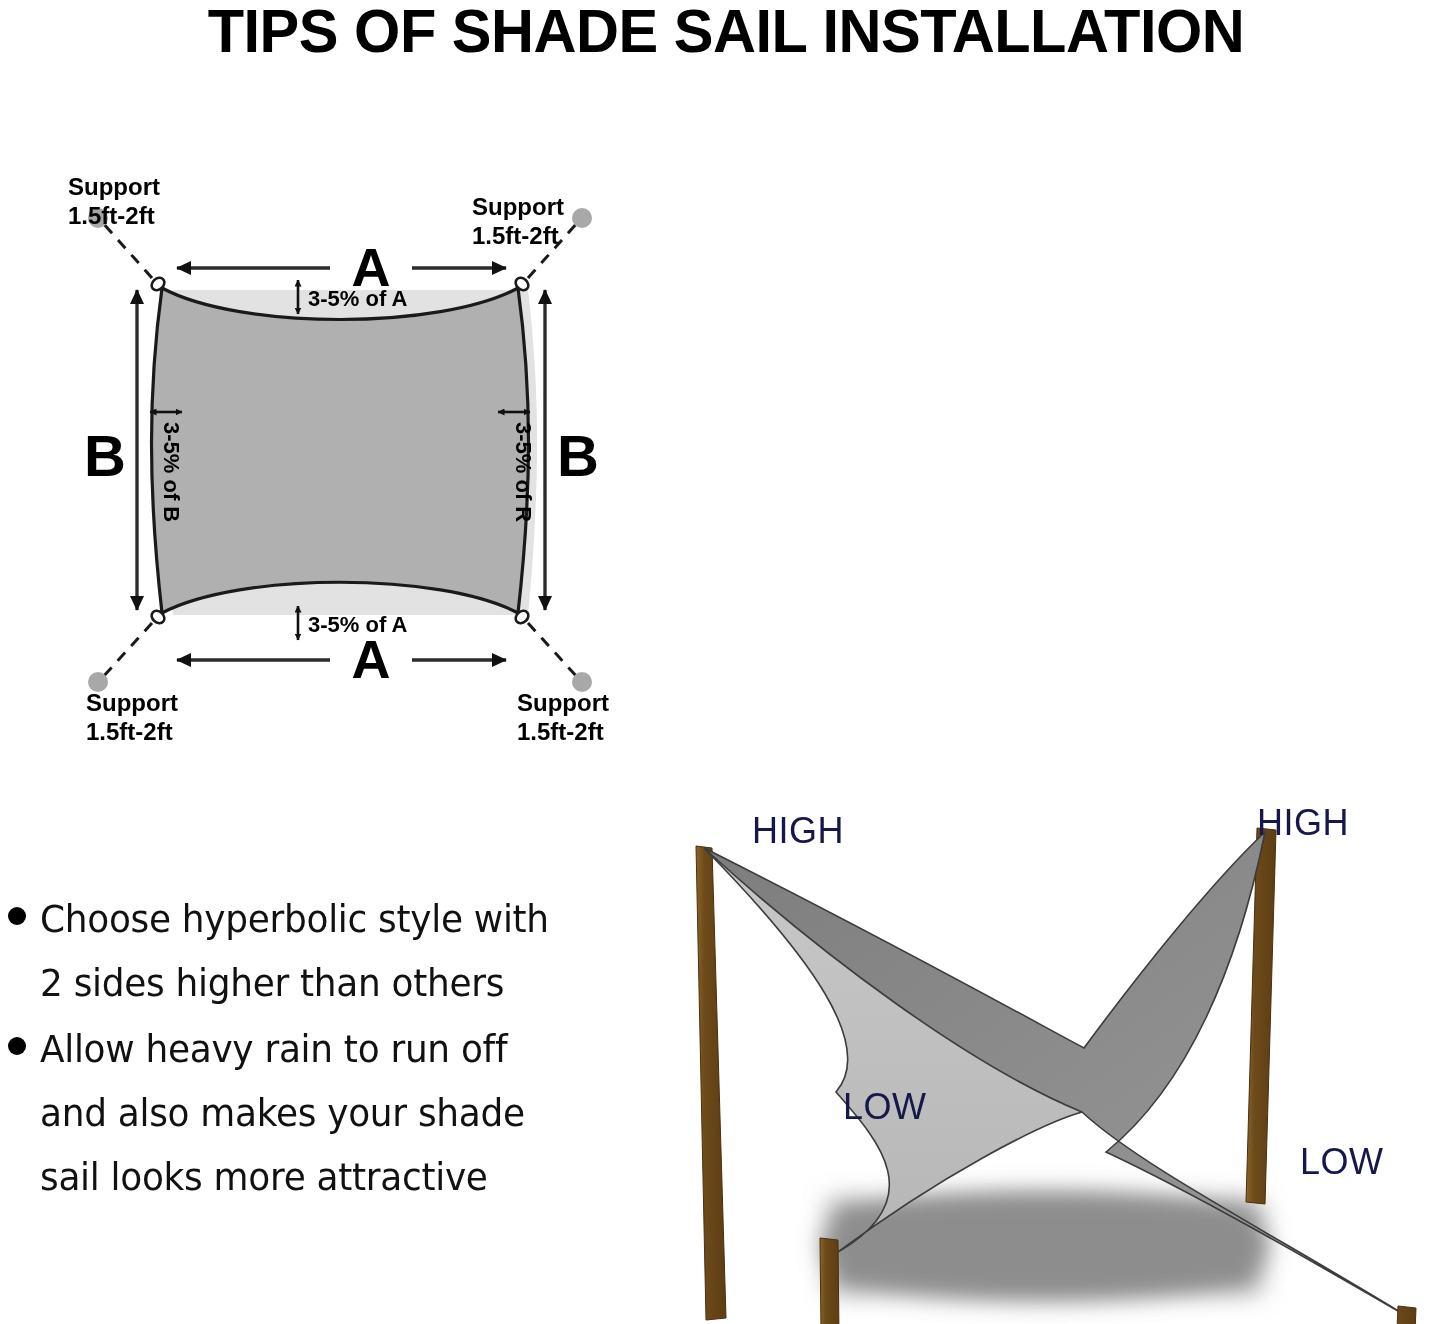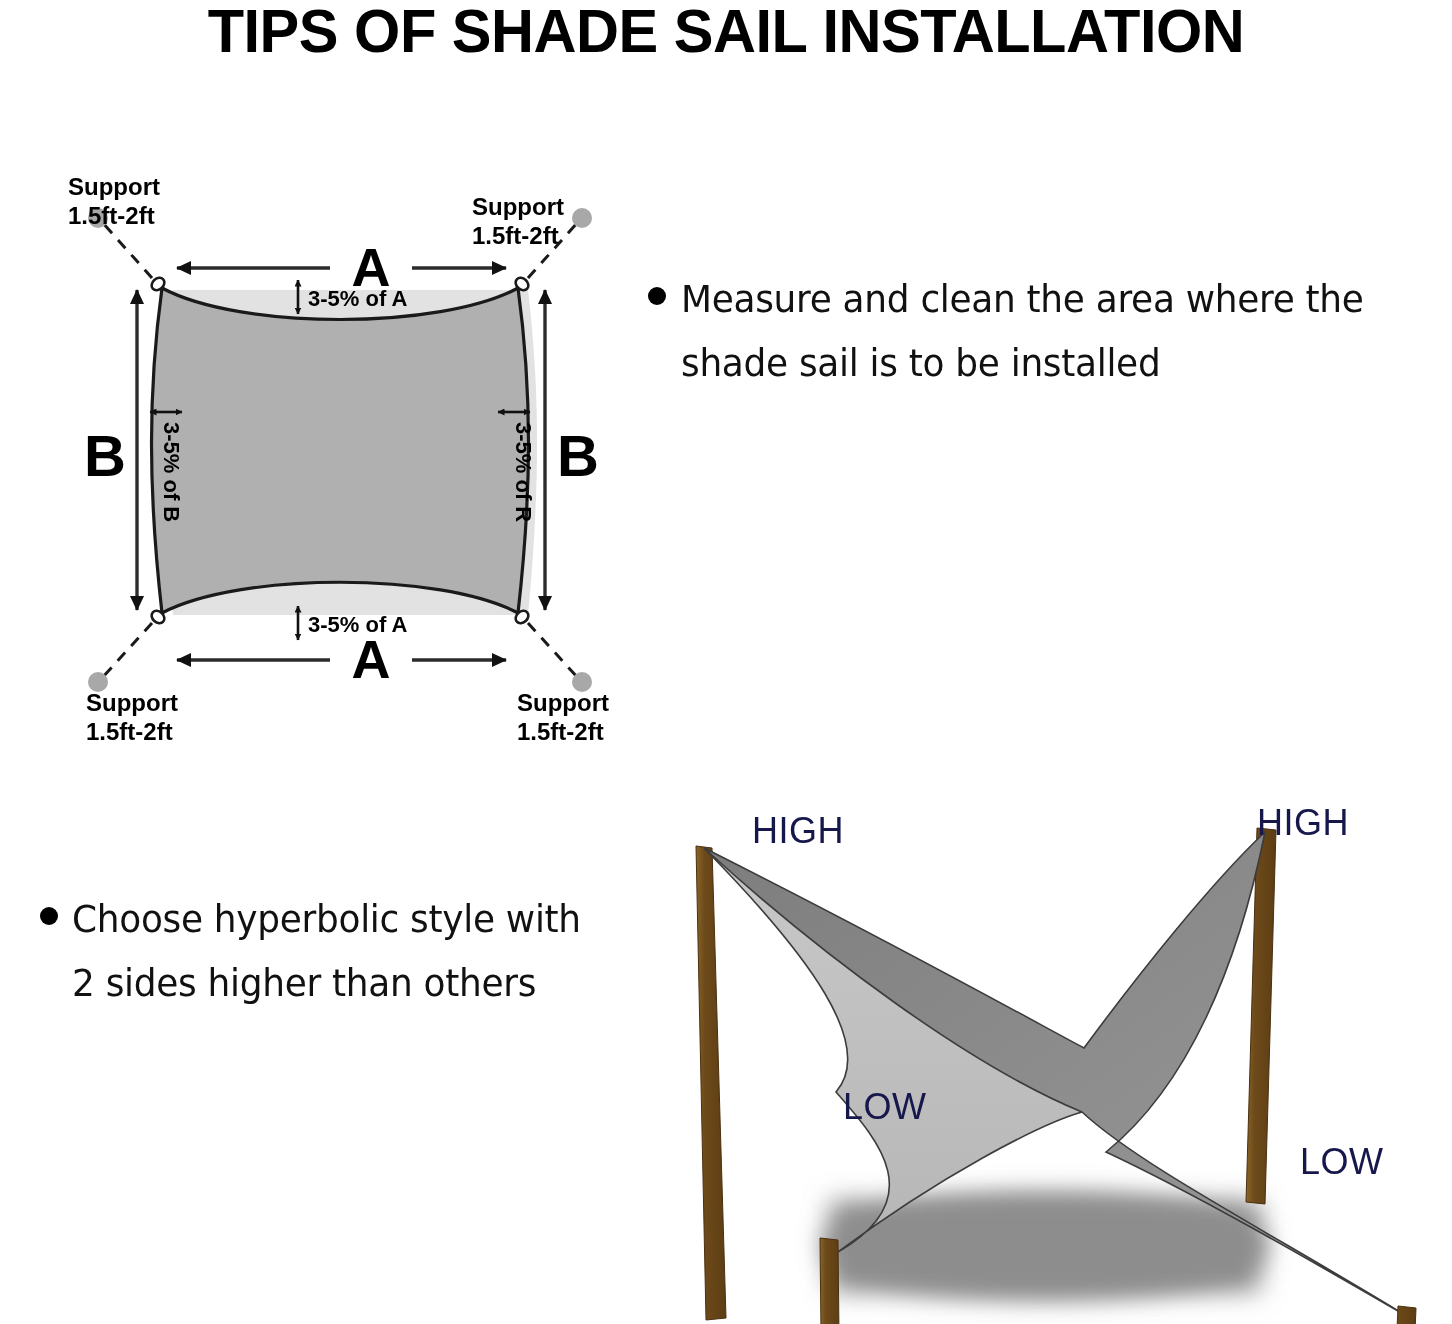--- a/index.html
+++ b/index.html
@@ -79,21 +79,20 @@
   #style-list {
     position: absolute;
     left: 8px;
     top: 888px;
     width: 620px;
   }
   #style-list .bullet-row {
     display: flex;
     align-items: flex-start;
     margin-bottom: 2px;
-    justify-content: center;
   }
   #style-list .dot {
     flex: 0 0 auto;
     width: 18px;
     height: 18px;
     border-radius: 50%;
     background: #000;
     margin-top: 19px;
     margin-right: 14px;
   }
@@ -212,42 +211,43 @@
   </div>
 
   <div style="position:absolute;left:477px;top:528px;font-family:'Liberation Sans',sans-serif;font-weight:bold;font-size:24px;line-height:29px;text-align:left;">
     <div>Support</div>
     <div>1.5ft-2ft</div>
   </div>
 </div>
 
 <div id="tips-list">
 
-  <div class="bullet-row">
-    <span class="dot"></span>
-    <span class="txt">
-      <span>Measure and clean the area where the</span><br>
-      <span>shade sail is to be installed</span>
-    </span>
-  </div>
 
 
 
 </div>
 
 <div id="style-list">
 
   <div class="bullet-row">
     <span class="dot"></span>
     <span class="txt">
       <span>Choose hyperbolic style with</span><br>
       <span>2 sides higher than others</span>
     </span>
   </div>
 
+  <div class="bullet-row">
+    <span class="dot"></span>
+    <span class="txt">
+      <span>Allow heavy rain to run off</span><br>
+      <span>and also makes your shade</span><br>
+      <span>sail looks more attractive</span>
+    </span>
+  </div>
 
 </div>
 
 <div id="hyperbolic-diagram">
   <svg width="812" height="538" viewBox="0 0 812 538" xmlns="http://www.w3.org/2000/svg">
     <defs>
       <filter id="softShadow" x="-30%" y="-60%" width="160%" height="240%">
         <feGaussianBlur stdDeviation="13"></feGaussianBlur>
       </filter>
       <linearGradient id="poleGrad" x1="0" y1="0" x2="1" y2="0">

